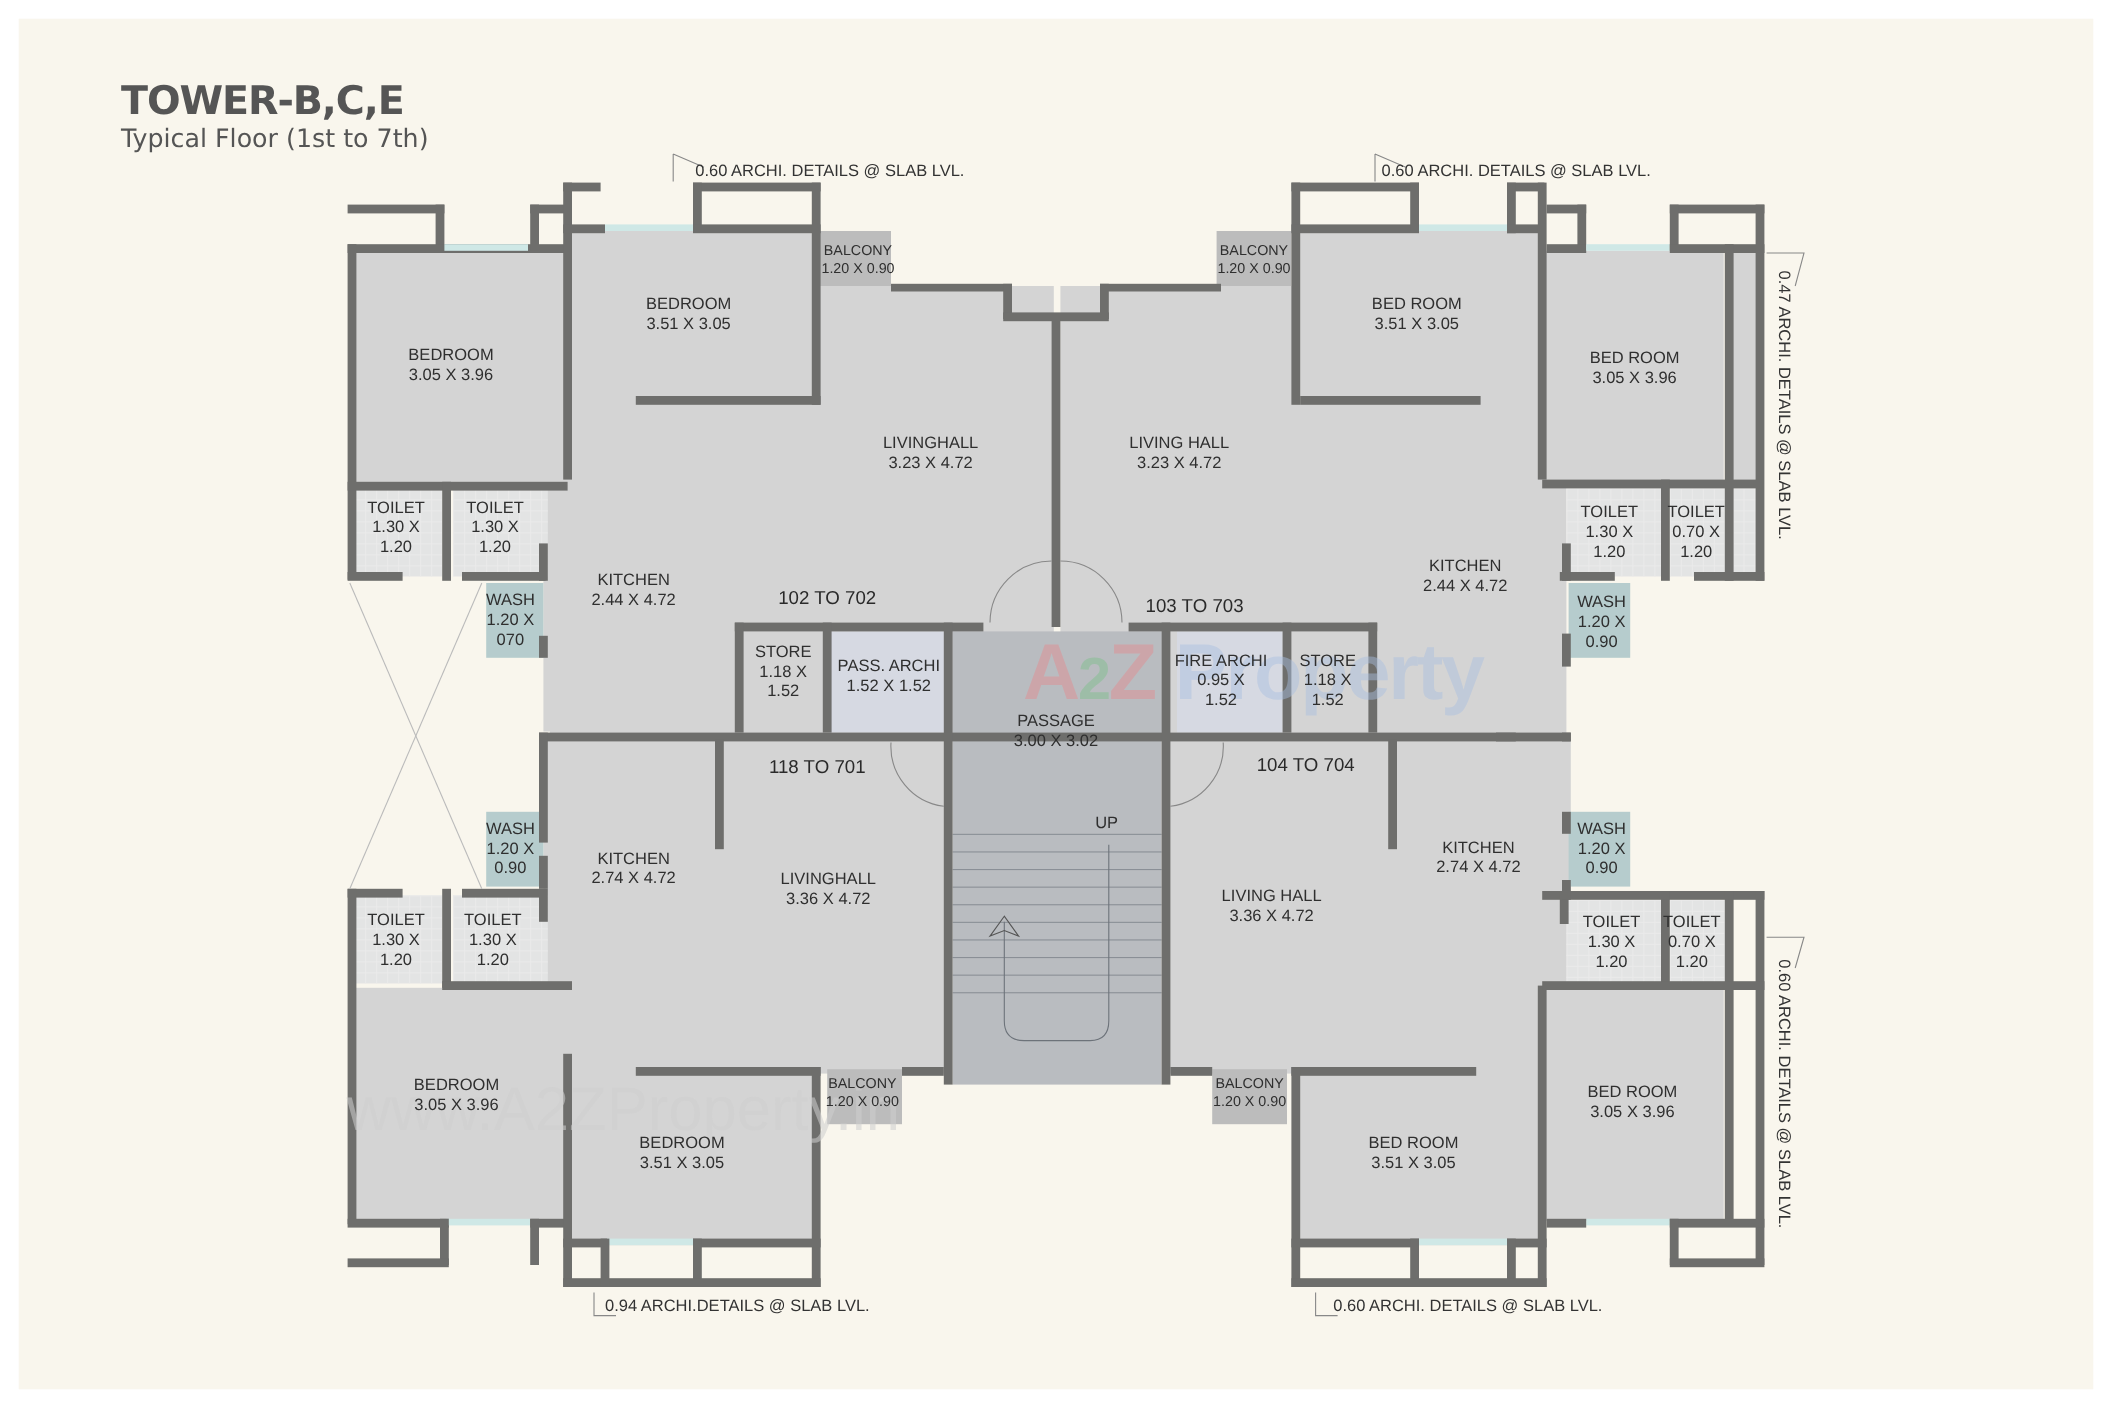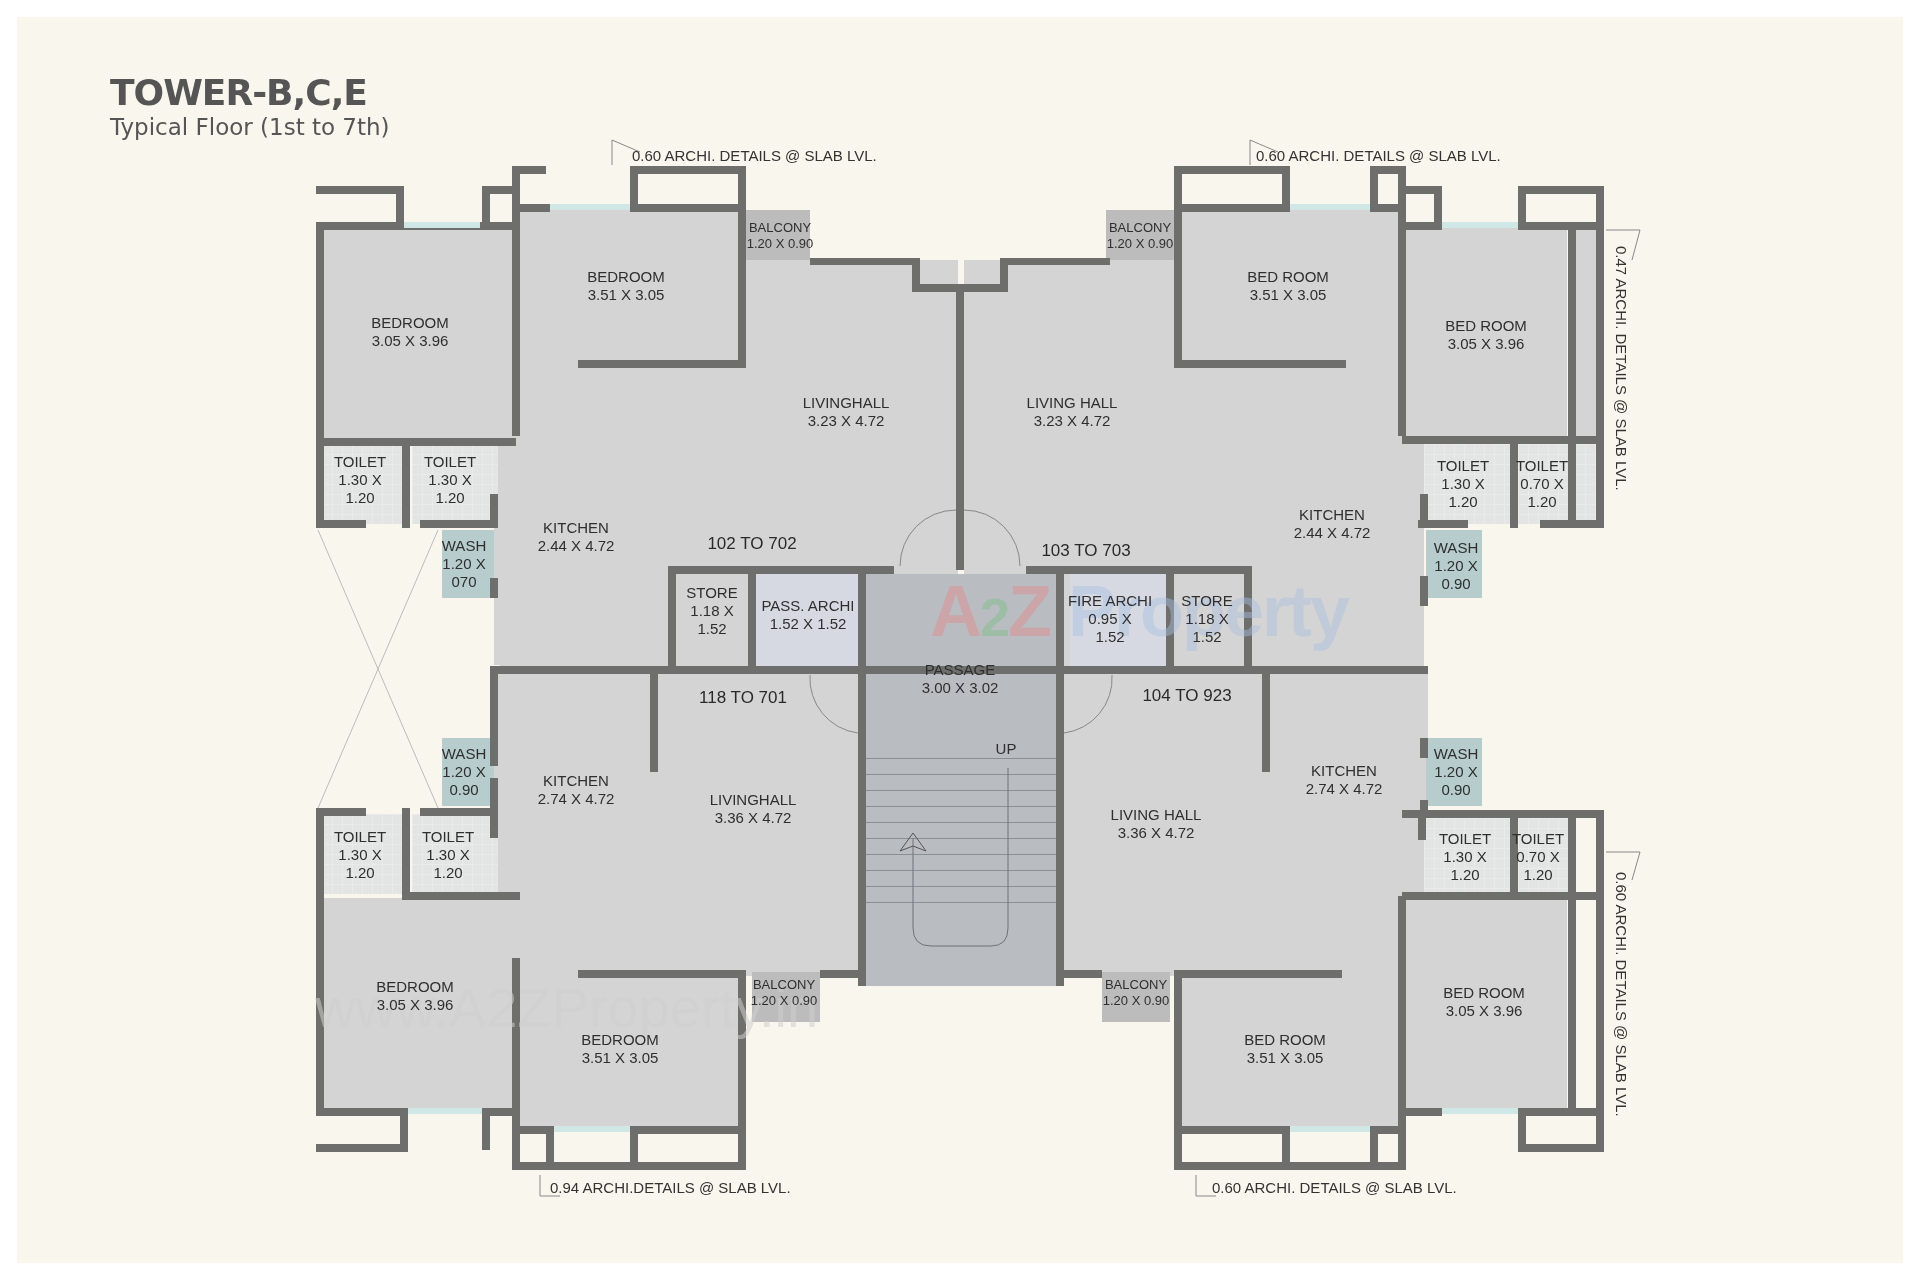--- a/index.html
+++ b/index.html
@@ -280,21 +280,21 @@
     </div>
   <div class="lbl" style="left:712px;top:611px;">
       <span>STORE</span>
       <span>1.18 X</span>
       <span>1.52</span>
     </div>
   <div class="lbl" style="left:808px;top:615px;">
       <span>PASS. ARCHI</span>
       <span>1.52 X 1.52</span>
     </div>
-  <div class="lbl" style="left:960px;top:665px;margin-top:14px;">
+  <div class="lbl" style="left:960px;top:665px;">
       <span>PASSAGE</span>
       <span>3.00 X 3.02</span>
     </div>
   <div class="lbl" style="left:1006px;top:749px;">UP</div>
   <div class="lbl" style="left:1110px;top:619px;">
       <span>FIRE ARCHI</span>
       <span>0.95 X</span>
       <span>1.52</span>
     </div>
   <div class="lbl" style="left:1207px;top:619px;">
@@ -405,20 +405,20 @@
     </div>
   <div class="lbl" style="left:1484px;top:1002px;">
       <span>BED ROOM</span>
       <span>3.05 X 3.96</span>
     </div>
 </div>
 
 <div class="unit" style="left:752px;top:544px;">102 TO 702</div>
 <div class="unit" style="left:1086px;top:551px;">103 TO 703</div>
 <div class="unit" style="left:743px;top:698px;">118 TO 701</div>
-<div class="unit" style="left:1187px;top:696px;">104 TO 923</div>
+<div class="unit" style="left:1187px;top:696px;">104 TO 704</div>
 
 <div class="note" style="left:632px;top:147px;">0.60 ARCHI. DETAILS @ SLAB LVL.</div>
 <div class="note" style="left:1256px;top:147px;">0.60 ARCHI. DETAILS @ SLAB LVL.</div>
 <div class="note" style="left:550px;top:1179px;">0.94 ARCHI.DETAILS @ SLAB LVL.</div>
 <div class="note" style="left:1212px;top:1179px;">0.60 ARCHI. DETAILS @ SLAB LVL.</div>
 <div class="vnote" style="left:1630px;top:246px;">0.47 ARCHI. DETAILS @ SLAB LVL.</div>
 <div class="vnote" style="left:1630px;top:872px;">0.60 ARCHI. DETAILS @ SLAB LVL.</div>
 
 </body></html>

